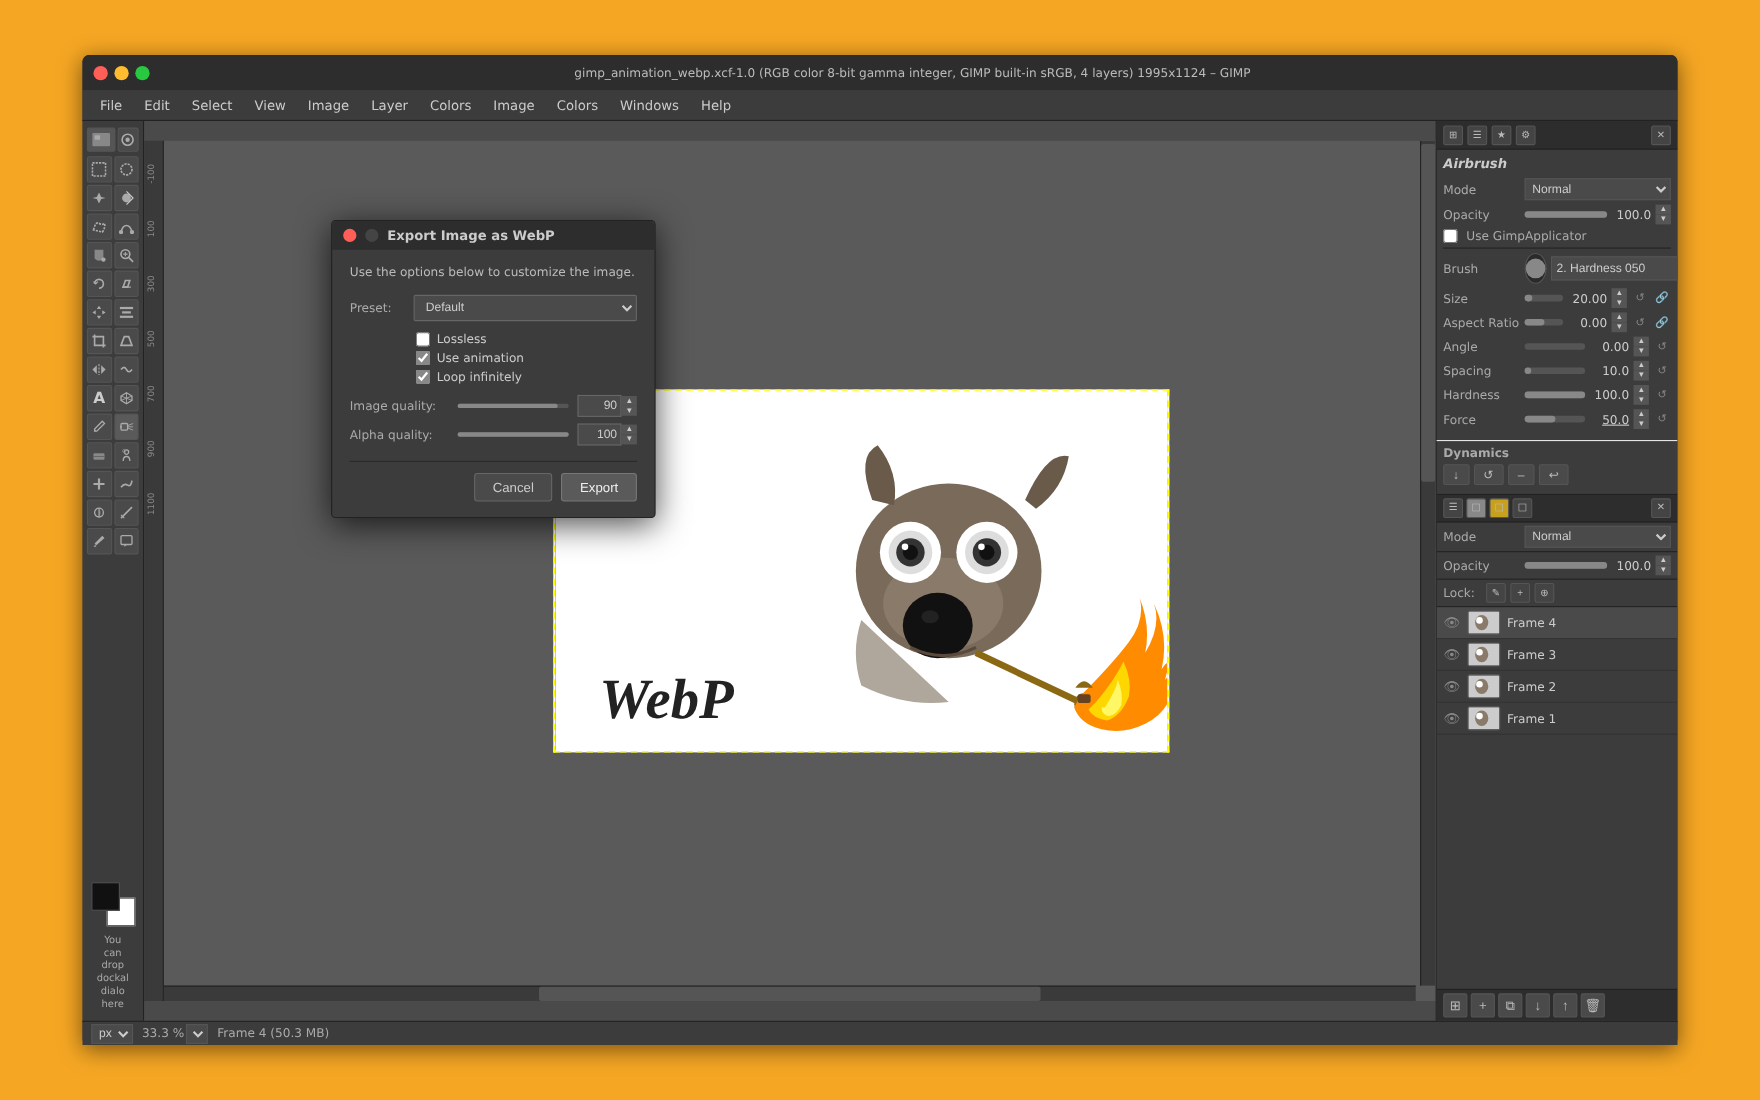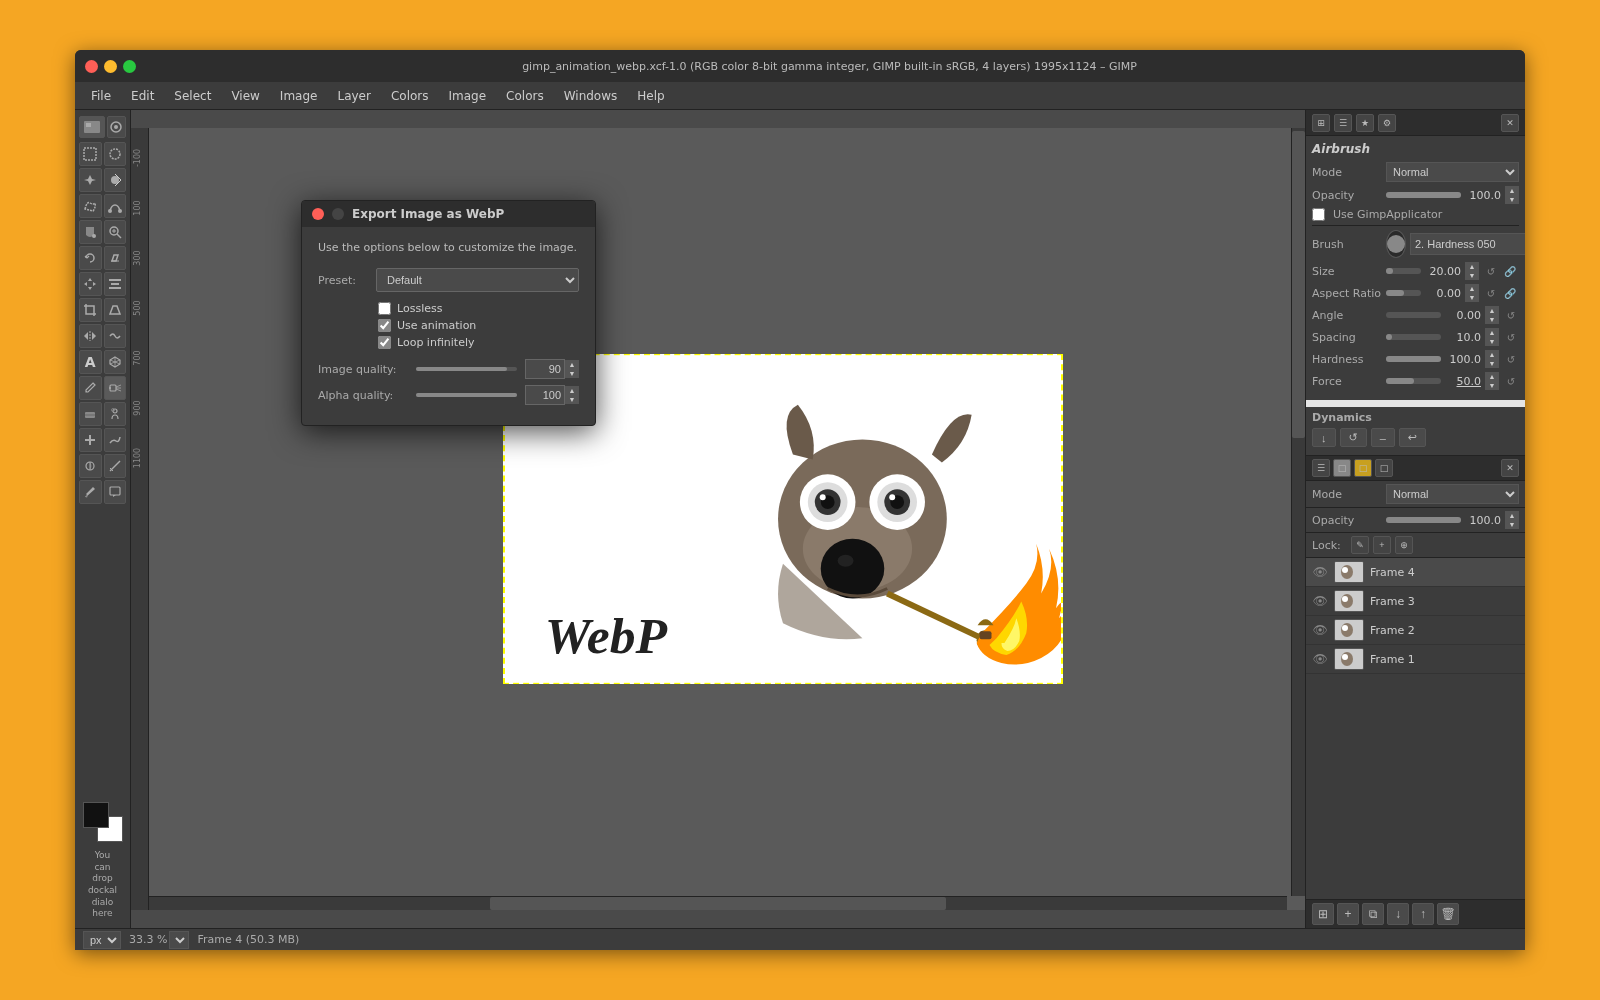--- a/index.html
+++ b/index.html
@@ -283,21 +283,21 @@
       cursor: pointer;
       font-size: 10px;
       padding: 0;
       display: flex;
       align-items: center;
       justify-content: center;
     }
     
     .dynamics-section {
       padding: 4px 6px;
-      border-top: 7px solid #e5e5e5;
+      border-top: 1px solid #e5e5e5;
       flex-shrink: 0;
     }
     .dynamics-title {
       color: #aaa;
       font-size: 11px;
       font-weight: bold;
       margin-bottom: 4px;
     }
     .dynamics-btns {
       display: flex;
@@ -998,20 +998,24 @@
               </div>
               <div style="display:flex;align-items:center;gap:0;">
                 <input class="dialog-quality-input" type="text" value="100" style="">
                 <div class="dialog-spinbox">
                   <button class="spin-btn">▲</button>
                   <button class="spin-btn">▼</button>
                 </div>
               </div>
             </div>
 
+            <div class="dialog-buttons">
+              <button class="btn-cancel">Cancel</button>
+              <button class="btn-export">Export</button>
+            </div>
           </div>
         </div>
       </div>
     </div>
 
     <div class="right-panel">
 
       <div class="right-panel-top">
         <div class="panel-icon-btn">⊞</div>
         <div class="panel-icon-btn">☰</div>

